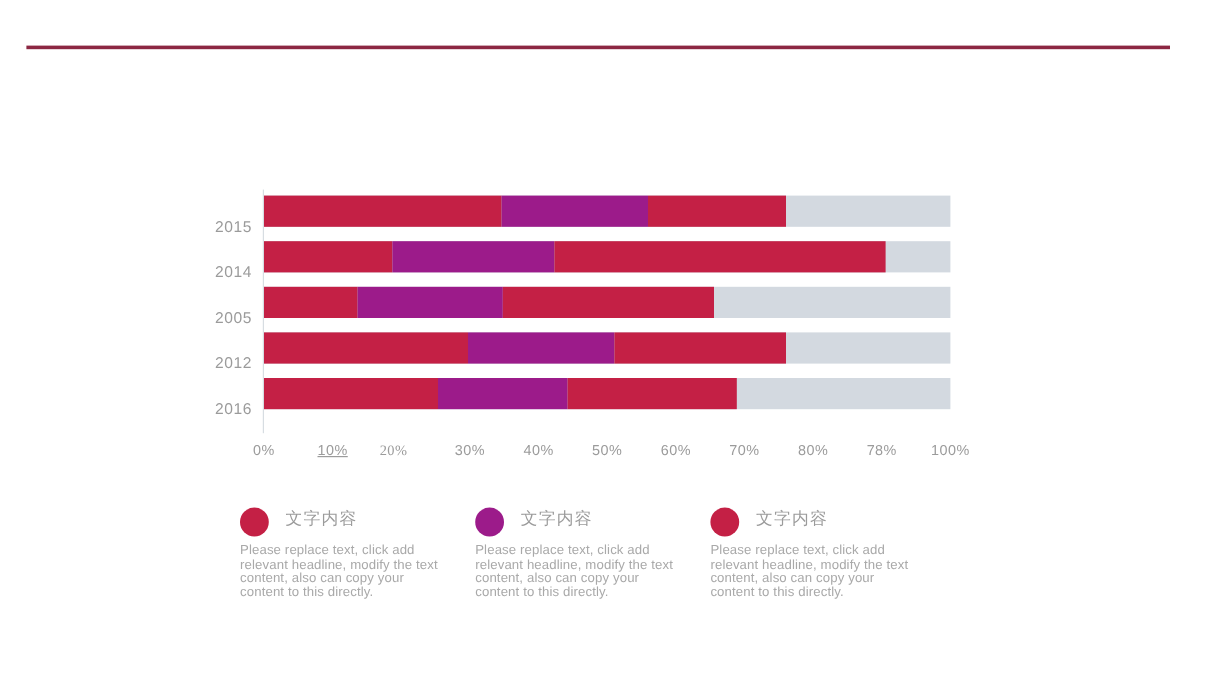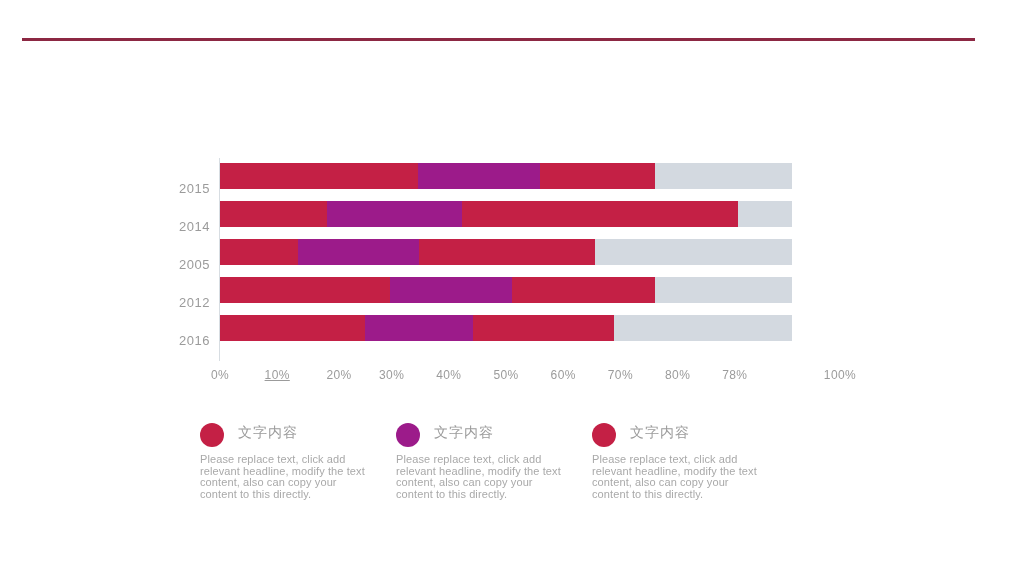--- a/index.html
+++ b/index.html
@@ -199,29 +199,29 @@
         <div class="bar-track">
           <div class="seg" style="left: 0px; width: 144.716px; background: rgb(196, 32, 69);"></div>
           <div class="seg" style="left: 144.716px; width: 108.108px; background: rgb(156, 27, 138);"></div>
           <div class="seg" style="left: 252.824px; width: 140.712px; background: rgb(196, 32, 69);"></div>
         </div>
       </div>
     </div>
   <div id="x-axis">
       <div class="x-tick" style="left: 0px;">0%</div>
       <div class="x-tick" style="left: 57.2px; text-decoration: underline;">10%</div>
-      <div class="x-tick" style="left: 119px;">20%</div>
+      <div class="x-tick" style="left: 108px; font-family: Liberation Serif, serif;">20%</div>
       <div class="x-tick" style="left: 171.6px;">30%</div>
       <div class="x-tick" style="left: 228.8px;">40%</div>
       <div class="x-tick" style="left: 286px;">50%</div>
       <div class="x-tick" style="left: 343.2px;">60%</div>
       <div class="x-tick" style="left: 400.4px;">70%</div>
       <div class="x-tick" style="left: 457.6px;">80%</div>
       <div class="x-tick" style="left: 514.8px;">78%</div>
-      <div class="x-tick" style="left: 572px; margin-left: 48px;">100%</div>
+      <div class="x-tick" style="left: 572px;">100%</div>
     </div>
 </div>
 
 <div id="legend">
     <div class="legend-item" style="left: 0px;">
       <div class="legend-head">
         <span class="legend-dot" style="background: rgb(196, 32, 69);"></span>
         <span class="legend-title">文字内容</span>
       </div>
       <div class="legend-body">Please replace text, click add relevant headline, modify the text content, also can copy your content to this directly.</div>

